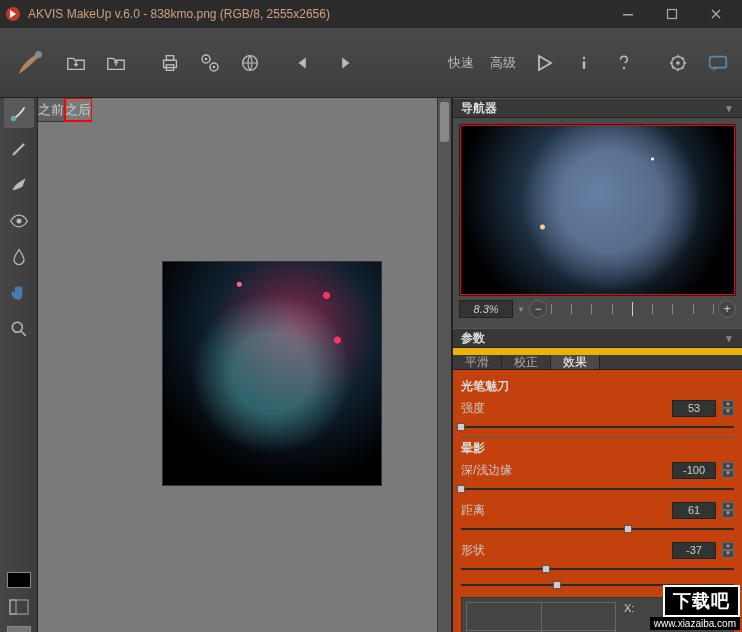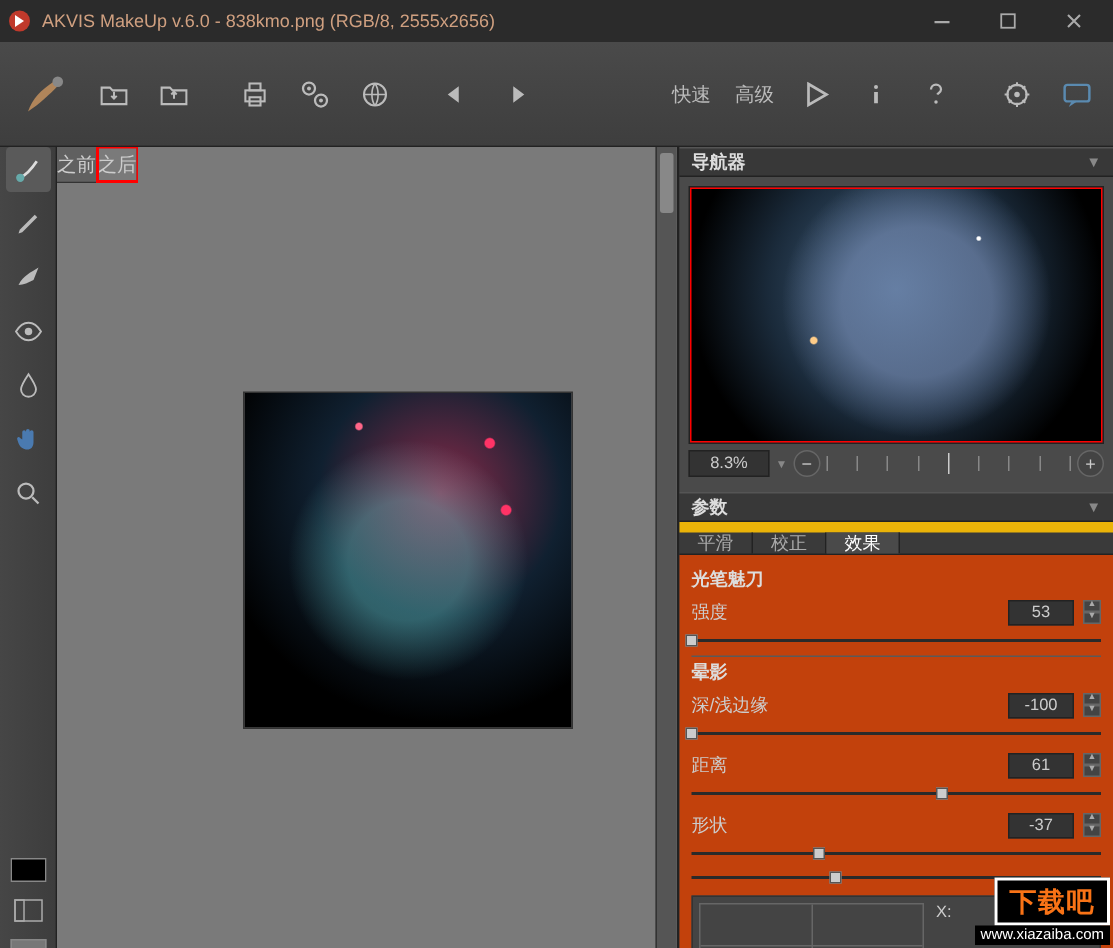--- a/index.html
+++ b/index.html
@@ -38,21 +38,21 @@
   radial-gradient(circle at 75% 15%, #ff3366 0 3px, transparent 4px),
   radial-gradient(circle at 80% 35%, #ff3366 0 3px, transparent 4px),
   radial-gradient(circle at 35% 10%, #ff6688 0 2px, transparent 3px),
   radial-gradient(circle at 50% 50%, rgba(100,200,200,0.4) 0 40px, transparent 80px);
 }
 
 .right-panel { width: 290px; background: #444; display: flex; flex-direction: column; border-left:1px solid #222;}
 .panel-header { height: 20px; background: #383838; color: #ddd; font-size: 12px; display: flex; align-items: center; padding: 0 8px; font-weight: bold; border-bottom:1px solid #222; border-top:1px solid #555;}
 .panel-header .arrow { margin-left:auto; color:#888; font-size:10px;}
 
-.navigator { padding: 6px; background:#4a4a4a; }
+.navigator { padding: 6px; background:#4a4a4a;font-style:italic; }
 .nav-img { width: 100%; height: 172px; background: radial-gradient(circle at 50% 40%, #4a6a8a 0%, #1a2a3a 50%, #000 80%); position: relative; border:1px solid #222;}
 .nav-img::before { content:""; position:absolute; inset:0; background:
   radial-gradient(circle at 70% 20%, #fff 0 1px, transparent 2px),
   radial-gradient(circle at 30% 60%, #ffcc88 0 2px, transparent 3px),
   radial-gradient(circle at 55% 45%, rgba(120,140,180,0.6) 0 50px, transparent 90px);
 }
 .nav-img .viewrect { position:absolute; inset:0; border:1px solid #f00;}
 .nav-zoom { display: flex; align-items: center; gap: 4px; padding: 4px 0; }
 .nav-zoom .zval { width: 54px; height: 18px; background: #333; border: 1px solid #222; text-align: center; line-height: 16px; font-size: 11px; color:#ccc;}
 .nav-zoom .zbtn { width: 18px; height: 18px; border: 1px solid #666; background:#444; border-radius: 50%; display:flex;align-items:center;justify-content:center;color:#ccc;font-size:12px;line-height:1;}
@@ -79,21 +79,21 @@
 .pslider .thumb { position: absolute; top: 2px; width: 8px; height: 8px; background: #ccc; border: 1px solid #555; transform: translateX(-50%);}
 
 .xy-pad { margin-top:6px; display:flex; gap:8px; align-items:flex-start; padding:4px; background:#444; border:1px solid #333;}
 .xy-grid { width:150px; height:56px; border:1px solid #666; position:relative; background:#444;}
 .xy-grid::before { content:""; position:absolute; left:50%; top:0; bottom:0; width:1px; background:#666;}
 .xy-grid::after { content:""; position:absolute; top:50%; left:0; right:0; height:1px; background:#666;}
 .xy-vals { display:flex; flex-direction:column; gap:3px; }
 .xy-vals .xylabel { font-size:11px; color:#ccc;}
 
 .watermark { position: absolute; right: 2px; bottom: 2px; display:flex;flex-direction:column;align-items:flex-end; pointer-events:none;}
-.watermark .logo-box { background:#000; color:#f97316; font-weight:bold; font-size:18px; padding:2px 8px; letter-spacing:1px; border:2px solid #fff;}
+.watermark .logo-box { background:#000; color:#ffffff; font-weight:bold; font-size:18px; padding:2px 8px; letter-spacing:1px; border:2px solid #fff;}
 .watermark .url { font-size:10px; color:#fff; background:#000; padding:1px 4px;}
 
 .hscroll { height:16px; background:#3a3a3a; border-top:1px solid #222; position:relative;}
 .hscroll::before { content:"◄"; position:absolute; left:2px; top:1px; font-size:9px; color:#888;}
 .hscroll::after { content:"►"; position:absolute; right:2px; top:1px; font-size:9px; color:#888;}
 </style>
 </head>
 <body>
 
 <div class="titlebar">

